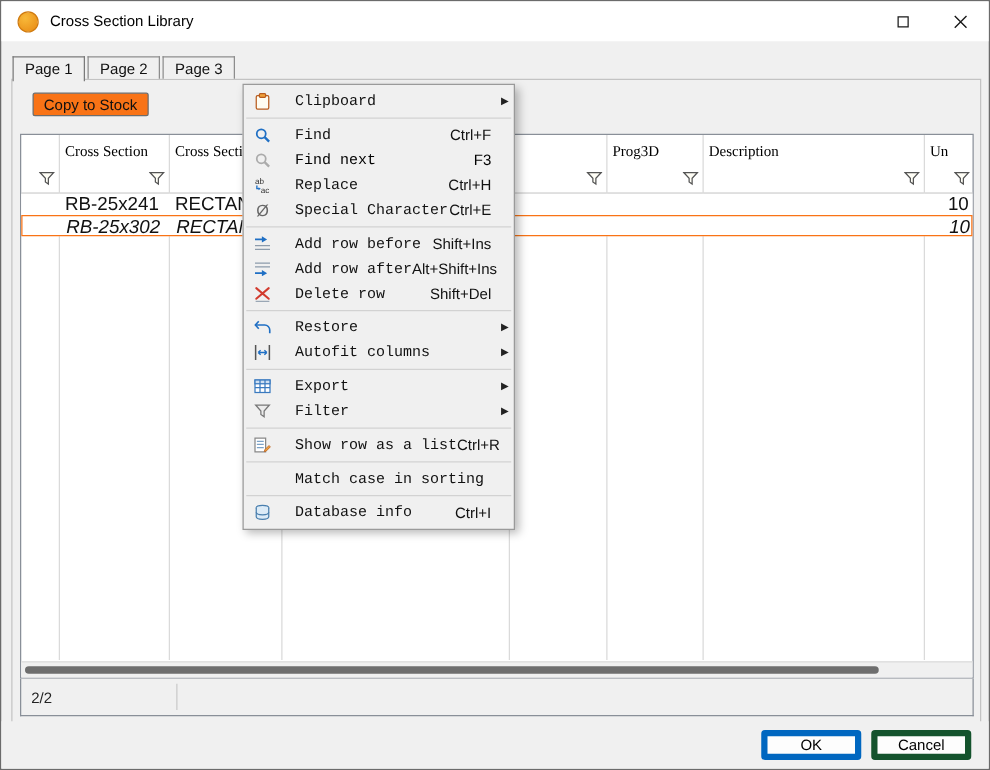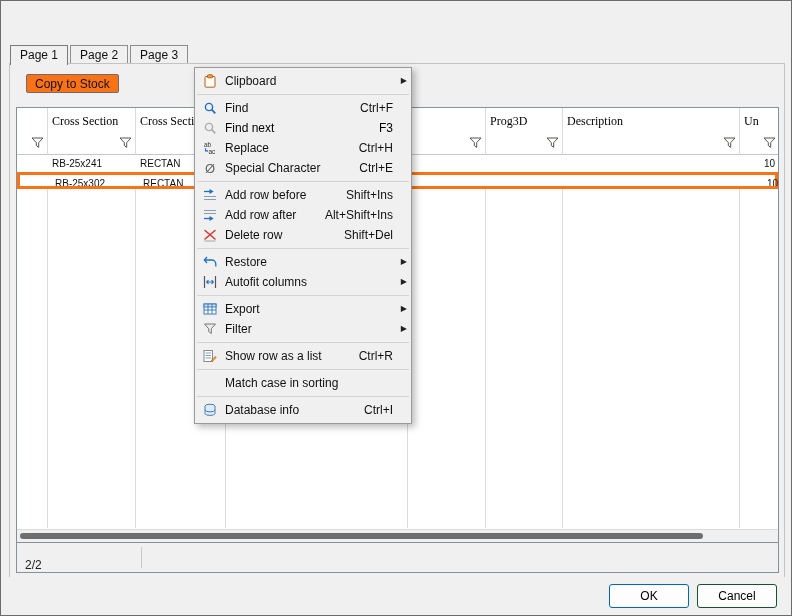--- a/index.html
+++ b/index.html
@@ -29,56 +29,70 @@
   .copy-btn { position:absolute; left:16px; top:10px; height:19px; padding:0 8px; background:#f97316;
               border:1px solid #6d6d6d; border-radius:2px; font-size:12px; display:flex; align-items:center; }
 
   
   .table-wrap { position:absolute; left:6px; top:43px; width:763px; height:436px; background:#fff; border:1px solid #898f98; }
   .vline { position:absolute; top:0; bottom:14px; width:1px; background:#dadada; }
   .th { position:absolute; top:0; height:26px; line-height:26px; padding-left:5px; white-space:nowrap; overflow:hidden; font-size:12px; color:#000;font-family:Liberation Serif, serif; }
   .tf { position:absolute; top:26px; height:20px; display:flex; align-items:center; justify-content:flex-end; padding-right:3px; }
   .filter-underline { position:absolute; top:46px; left:0; right:0; height:1px; background:#c6c6c6; }
   .trow { position:absolute; left:0; right:0; height:17px; background:#fff; }
-  .trow.selected { border:3px solid #f97316; }
-  .td { position:absolute; top:0; height:100%; line-height:15px; padding:1px 4px 0 5px; font-size:10px; white-space:nowrap; overflow:hidden; }
+  .trow.selected { border:1px solid #f97316;font-style:italic; }
+  .td { position:absolute; top:0; height:100%; line-height:15px; padding:1px 4px 0 5px; font-size:15px; white-space:nowrap; overflow:hidden; }
   .td.num { text-align:right; }
 
   .hscroll { position:absolute; left:0; right:0; bottom:0; height:13px; background:#f0f0f0; border-top:1px solid #dcdcdc; }
   .hthumb { position:absolute; left:3px; top:3px; width:683px; height:6px; background:#6e6e6e; border-radius:3px; }
 
   
   .statusbar { position:absolute; left:6px; top:479px; width:763px; height:30px; background:#f0f0f0;
-               border:1px solid #898f98; border-top:none; display:flex; align-items:flex-end; }
+               border:1px solid #898f98; border-top:none; display:flex; align-items:center; }
   .status-text { padding-left:8px; font-size:12px; color:#222; }
   .status-divider { position:absolute; left:124px; top:4px; bottom:4px; width:1px; background:#c9c9c9; }
 
   
   .footer { position:absolute; left:0; right:0; bottom:0; height:38px; background:#f0f0f0;
             display:flex; align-items:center; justify-content:flex-end; gap:8px; padding-right:14px; }
-  .btn { width:80px; height:24px; background:#fdfdfd; border:1px solid #14532d; border-radius:3px;
+  .btn { width:80px; height:24px; background:#fdfdfd; border:5px solid #14532d; border-radius:3px;
          font-size:12px; display:flex; align-items:center; justify-content:center; color:#000; }
   .btn.default { border-color:#0067c0; }
 
   
   .context-menu { position:absolute; left:193px; top:66px; width:218px; background:#f0f0f0;
                   border:1px solid #9a9a9a; box-shadow:3px 3px 7px rgba(0,0,0,.28); padding:3px 0; z-index:10; }
   .menu-item { display:flex; align-items:center; height:20px; padding:0 4px 0 5px; }
   .menu-item.disabled { color:#000000; }
   .mi-icon { width:20px; min-width:20px; display:flex; align-items:center; justify-content:center; }
-  .mi-label { margin-left:5px; white-space:nowrap; }
+  .mi-label { margin-left:16px; white-space:nowrap;font-family:Liberation Mono, monospace; }
   .mi-shortcut { margin-left:auto; padding-right:2px; white-space:nowrap; }
   .mi-arrow { width:12px; min-width:12px; text-align:right; font-size:8px; color:#222; line-height:20px; }
   .menu-sep { height:1px; background:#d2d2d2; margin:3px 2px; }
 </style>
 </head>
 <body>
 
 <div class="window">
 
+  <div class="titlebar">
+    <div class="app-icon"></div>
+    <div class="title-text">Cross Section Library</div>
+    <div class="tb-buttons">
+      <div class="tb-btn">
+        <div class="max-glyph"></div>
+      </div>
+      <div class="tb-btn">
+        <svg width="11" height="11" viewBox="0 0 11 11">
+            <path d="M0.8 0.8 L10.2 10.2 M10.2 0.8 L0.8 10.2" stroke="#1a1a1a" stroke-width="1.1"></path>
+          </svg>
+      </div>
+    </div>
+  </div>
 
   <div class="tabs" id="tabs">
       <div class="tab active">Page 1</div>
       <div class="tab">Page 2</div>
       <div class="tab">Page 3</div>
     </div>
 
   <div class="panel">
     <div class="copy-btn">Copy to Stock</div>
 

